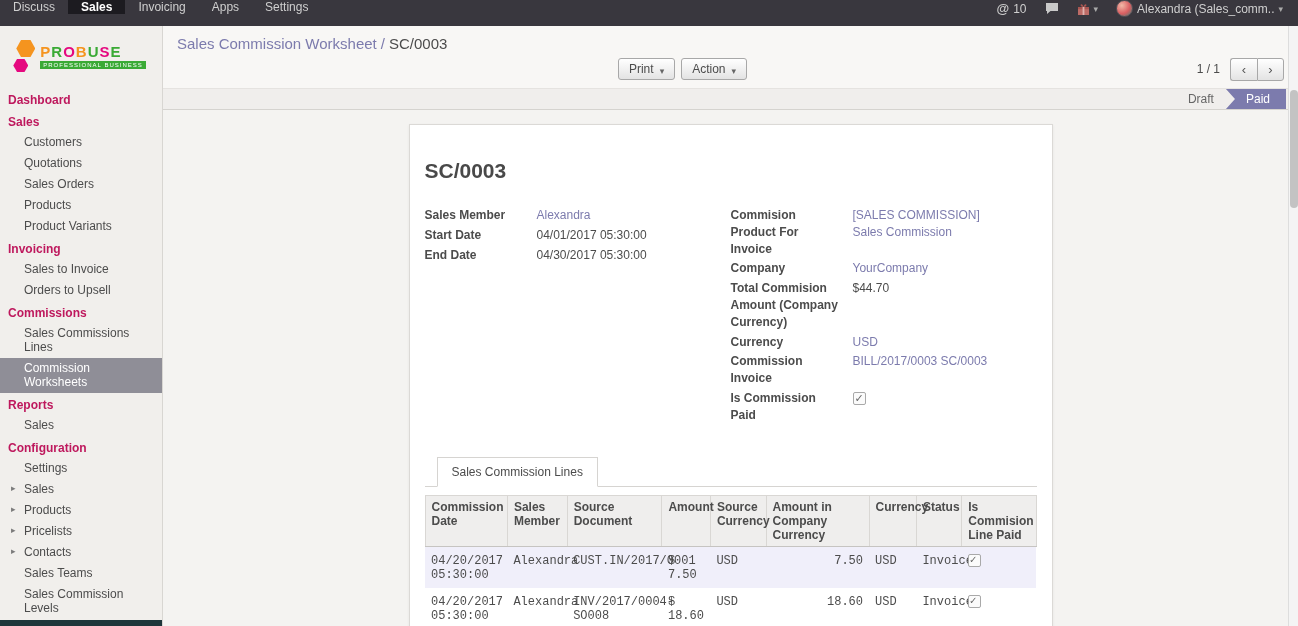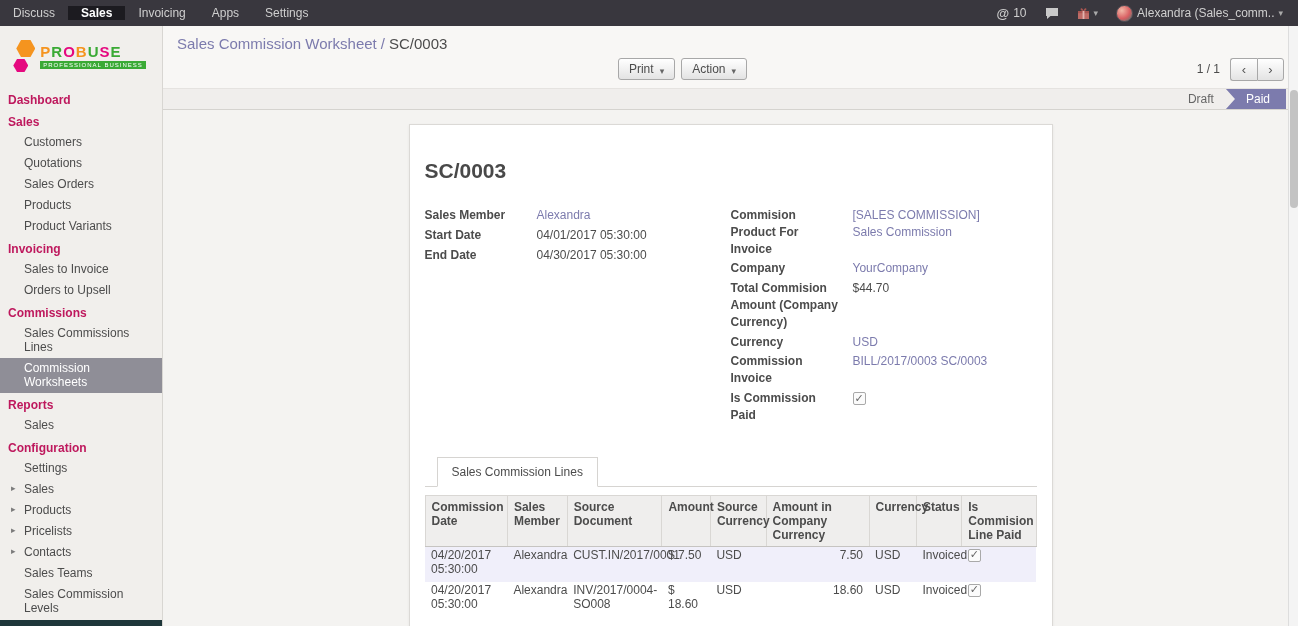--- a/index.html
+++ b/index.html
@@ -1,20 +1,20 @@
 <!DOCTYPE html>
 <html><head>
 <meta charset="utf-8">
 <style>
   * { box-sizing:border-box; margin:0; padding:0; }
   html,body { width:1298px; height:626px; }
   body { font-family:"Liberation Sans",sans-serif; font-size:12px; color:#4c4c4c; background:#f4f3f1; overflow:hidden; }
 
   
-  .topbar { height:26px; background:#39373e; display:flex; align-items:center; color:#cfcfcf; position:relative; z-index:10; }
+  .topbar { height:26px; background:#39373e; display:flex; align-items:flex-start; color:#cfcfcf; position:relative; z-index:10; }
   .tb-menus { display:flex; }
   .tb-menu { padding:0 13px; display:flex; align-items:center; cursor:pointer; }
   .tb-menu.active { background:#1c1b20; color:#fff; font-weight:bold; }
   .tb-right { margin-left:auto; display:flex; align-items:center; padding-right:6px; }
   .tb-item { padding:0 9px; height:100%; display:flex; align-items:center; gap:4px; cursor:pointer; }
   .at-glyph { font-size:13px; font-weight:bold; color:#c9c9c9; }
   .caret { font-size:9px; color:#aaa; }
   .avatar { width:17px; height:17px; border-radius:50%; border:1px solid #55545a; flex-shrink:0;
             background:radial-gradient(circle at 32% 30%, #f2b9a7 0%, #d95f62 55%, #3e7d74 100%); }
   .user-name { max-width:160px; white-space:nowrap; overflow:hidden; }
@@ -79,21 +79,21 @@
   .cb.checked::after { content:"✓"; position:absolute; left:1px; top:-2px; font-size:11px; color:#666; }
 
   .notebook { margin-top:30px; }
   .tabs { display:flex; border-bottom:1px solid #d6d4d1; padding-left:12px; }
   .tab { background:#fff; border:1px solid #d6d4d1; border-bottom:1px solid #fff; margin-bottom:-1px;
          padding:7px 14px; cursor:pointer; color:#4c4c4c; }
 
   .o-list { width:100%; border-collapse:collapse; table-layout:fixed; margin-top:8px; }
   .o-list thead th { background:#efeeed; border:1px solid #d9d7d4; border-bottom:1px solid #c6c4c1;
                      font-weight:bold; text-align:left; padding:4px 6px; vertical-align:top; color:#4c4c4c; }
-  .o-list td { padding:1px 6px 6px; vertical-align:top; }
+  .o-list td { padding:7px 6px 6px; vertical-align:top;font-family:Liberation Mono, monospace; }
   .o-list tbody.lines tr { cursor:pointer; }
   .o-list tbody.lines tr:nth-child(odd) { background:#f0effa; }
   .o-list td.num { text-align:right; }
 
   
   .scrollbar { position:absolute; right:0; top:26px; bottom:0; width:10px; background:#f4f4f4; border-left:1px solid #ddd; z-index:20; }
   .scroll-thumb { position:absolute; top:64px; left:1px; width:8px; height:118px; background:#c3c3c3; border-radius:4px; }
 
   svg { display:block; }
 </style>

